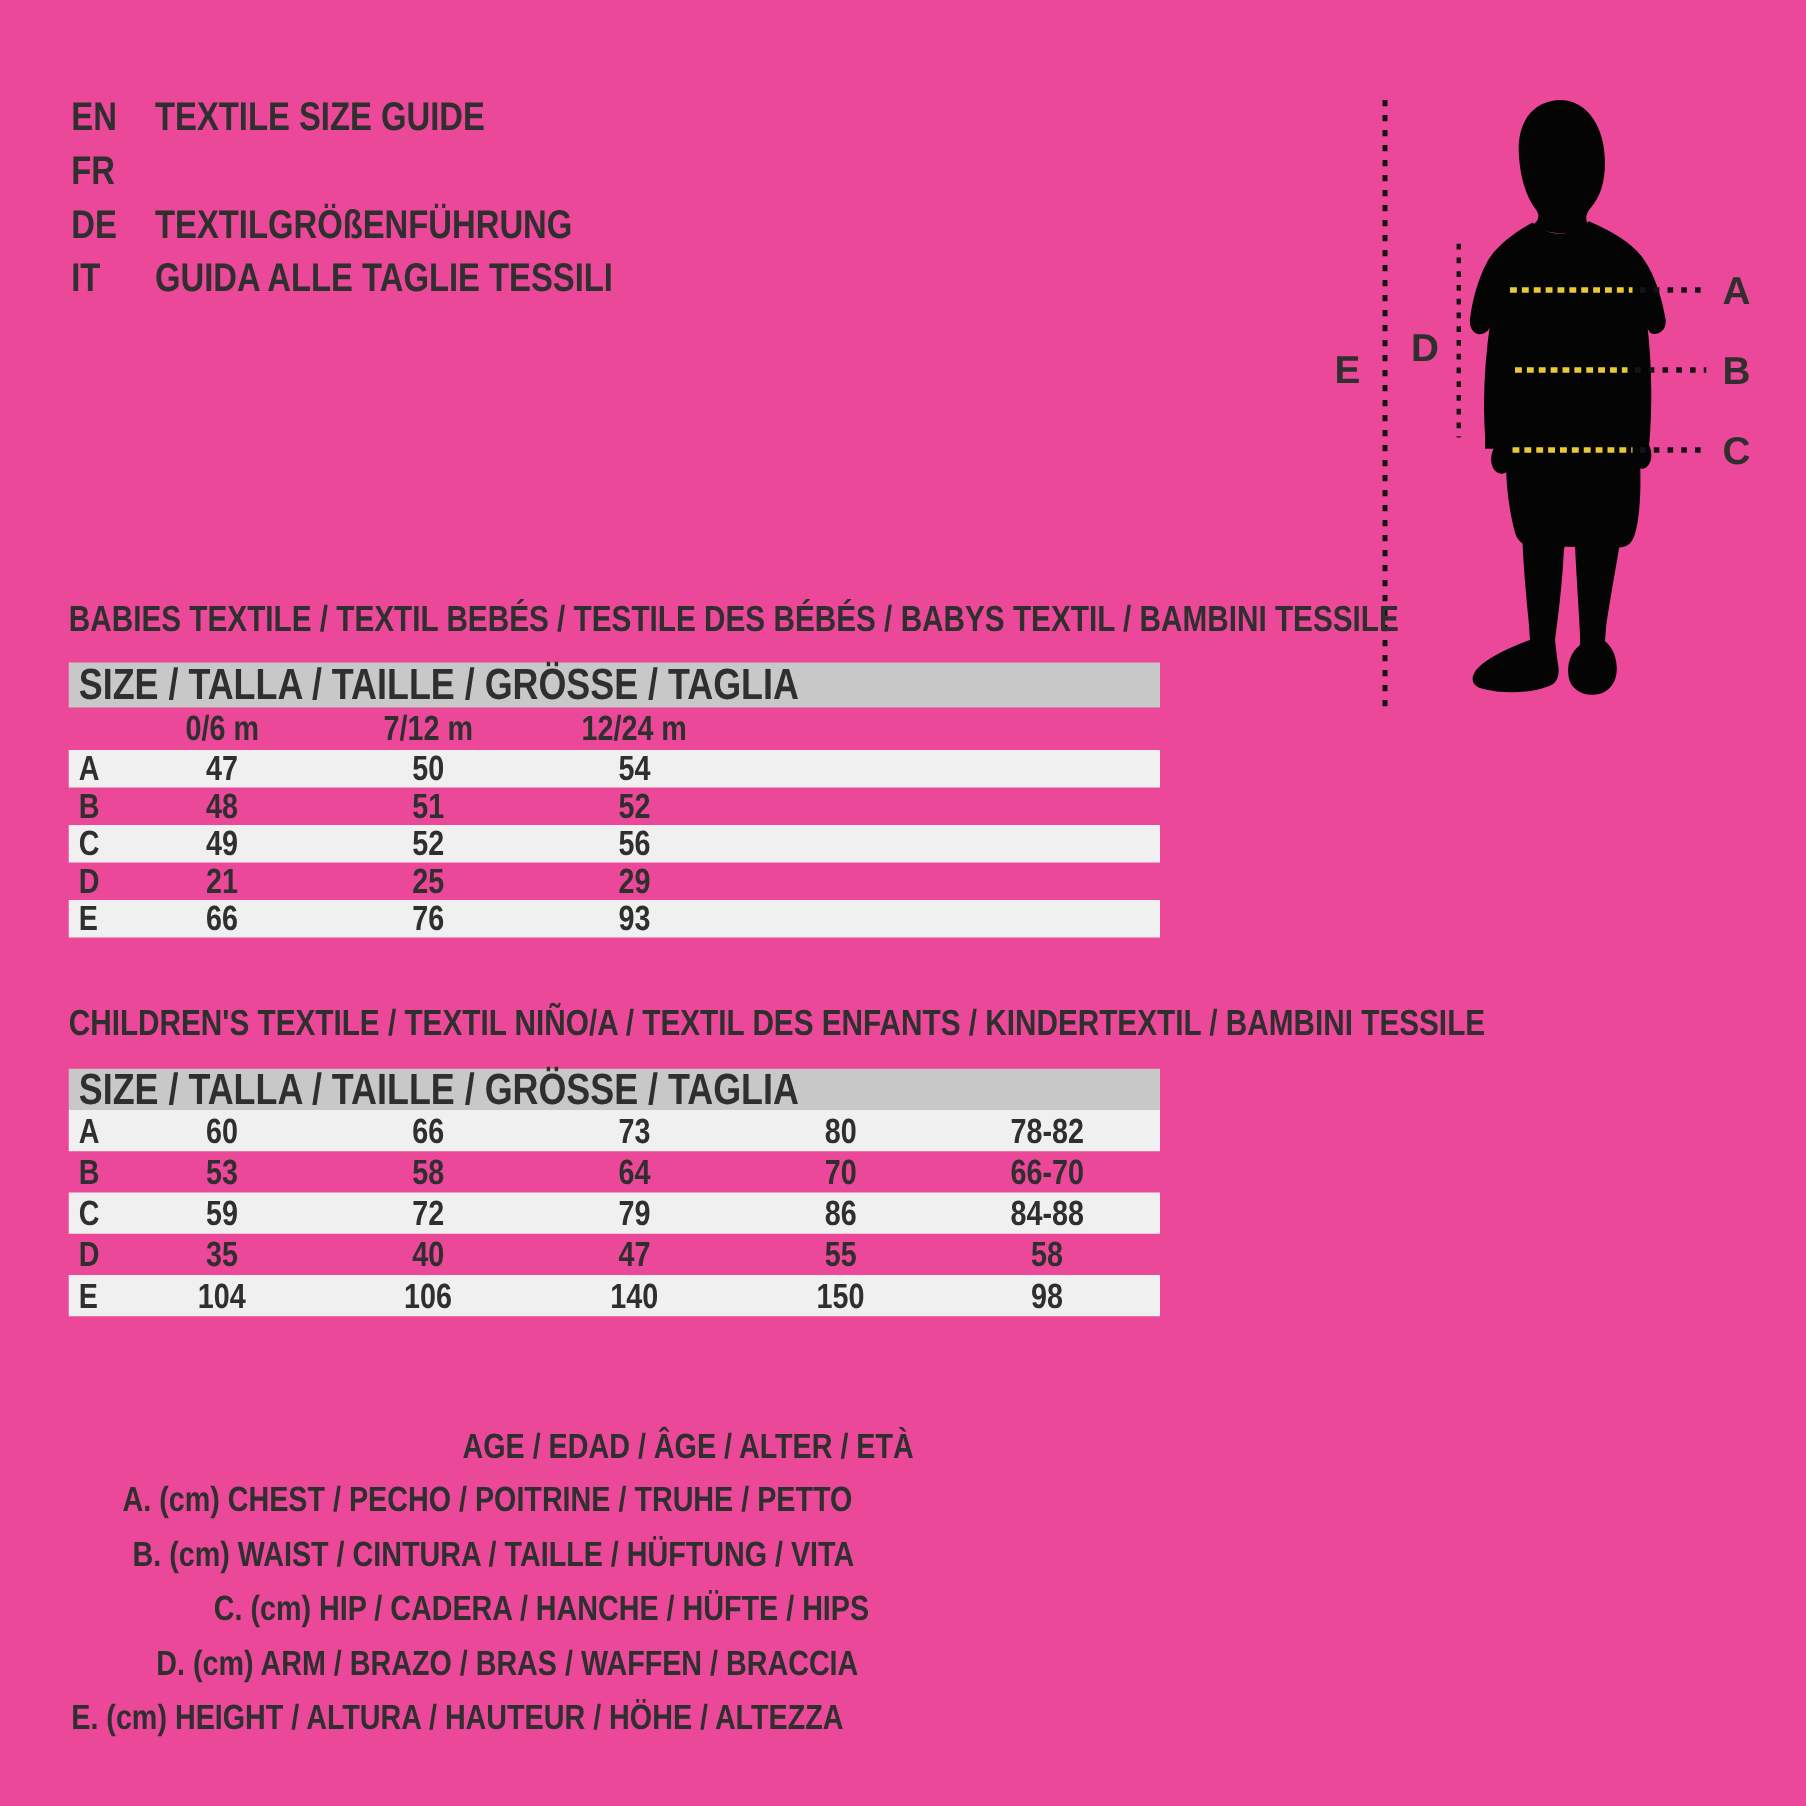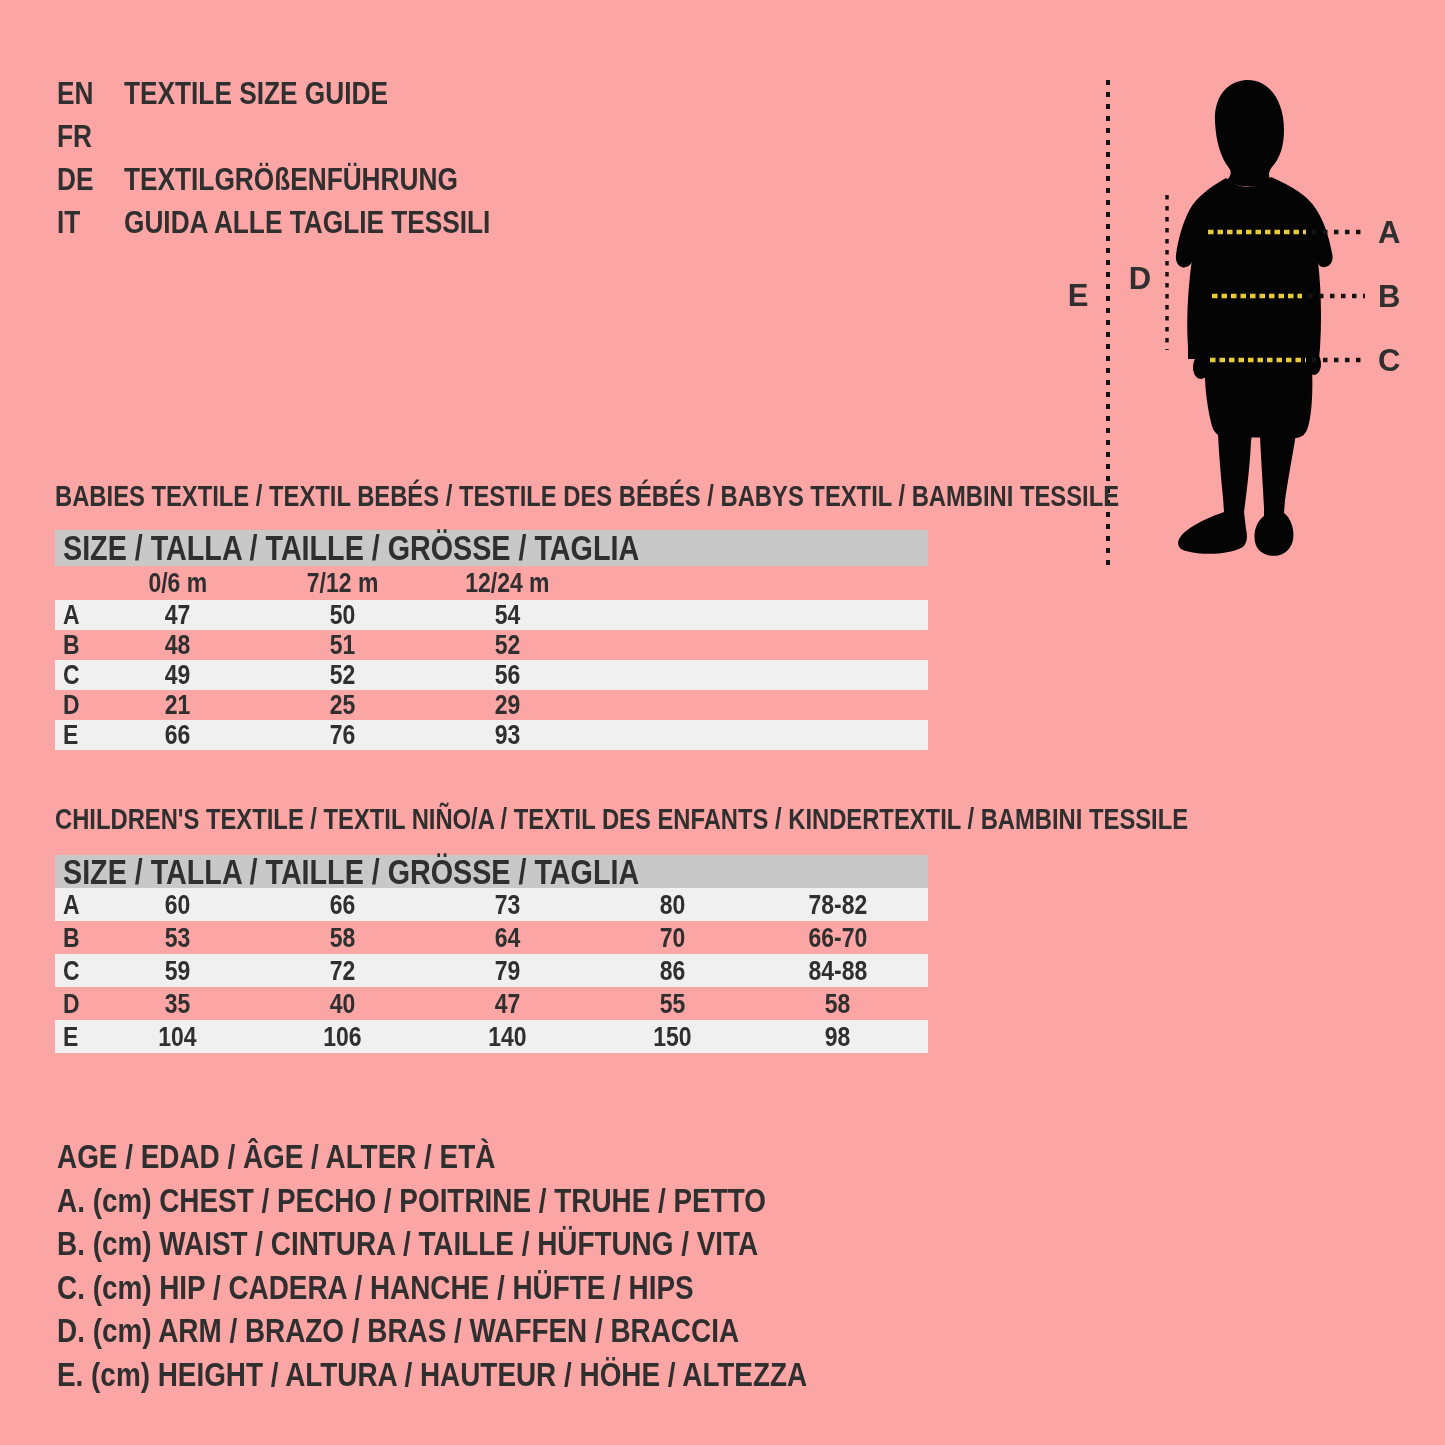--- a/index.html
+++ b/index.html
@@ -1,18 +1,18 @@
 <!DOCTYPE html>
 <html><head>
 <meta charset="utf-8">
 <style>
   html,body { margin:0; padding:0; background:#ffffff; }
   #canvas {
     position:relative; width:1445px; height:1445px;
-    background:#fca5a5; overflow:hidden;
+    background:#ec4899; overflow:hidden;
     font-family:"Liberation Sans", sans-serif;
     color:#2f2f2f;
   }
   
   .cl { display:inline-block; transform:scaleX(0.82); transform-origin:0 50%; white-space:nowrap; }
   .cx { display:inline-block; transform:scaleX(0.82); transform-origin:50% 50%; white-space:nowrap; }
 
   
   #lang-header { position:absolute; left:57px; top:72px; }
   .lang-row { display:flex; height:43px; align-items:center; font-size:32px; font-weight:bold; }
@@ -35,21 +35,21 @@
   .tlabel { padding-left:8px; text-align:left; }
   .tval { text-align:center; }
   .b-rows .trow { height:30px; }
   .c-rows .trow { height:33px; }
   .trow, .cols-row { line-height:1; }
   .trow > span, .cols-row > span { display:flex; align-items:center; height:100%; }
   .tval { justify-content:center; }
 
   
   #legend { position:absolute; left:57px; top:1135px; }
-  .legend-row { display:flex; height:43.5px; align-items:center; font-size:34px; font-weight:bold; }
+  .legend-row { display:flex; height:43.5px; align-items:center; font-size:28px; font-weight:bold;justify-content:flex-end; }
 
   svg text { font-family:"Liberation Sans", sans-serif; font-weight:bold; fill:#2f2f2f; }
 </style>
 </head>
 <body>
 
 <div id="canvas">
 
   <div id="lang-header">
     <div class="lang-row">

